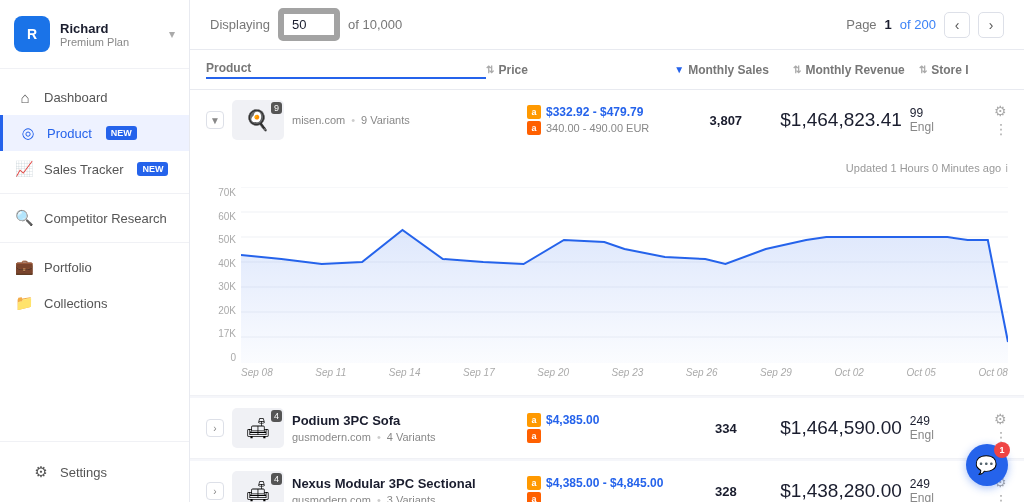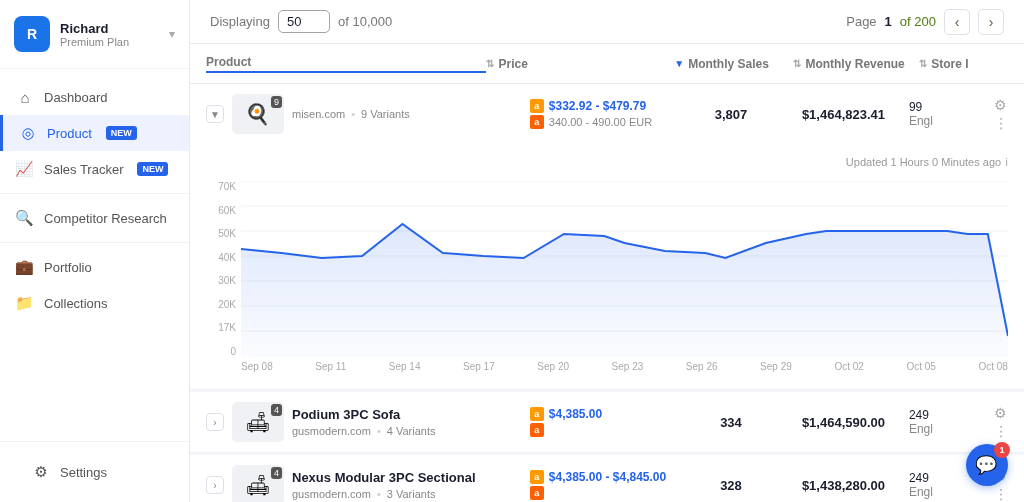--- a/index.html
+++ b/index.html
@@ -23,26 +23,26 @@
 
     .sidebar-bottom { padding: 12px 16px; border-top: 1px solid #f0f1f5; }
 
     
     .main { flex: 1; display: flex; flex-direction: column; overflow: hidden; }
 
     
     .topbar { background: #fff; border-bottom: 1px solid #e8eaf0; padding: 8px 20px; display: flex; align-items: center; justify-content: space-between; flex-shrink: 0; min-height: 44px; }
     .topbar-left { display: flex; align-items: center; gap: 8px; }
     .displaying-label { color: #777; font-size: 13px; }
-    .count-select { border: 1px solid #a3a3a3; border-radius: 5px; padding: 3px 20px 3px 8px; font-size: 13px; color: #1a1d2e; background: #fff; appearance: none; cursor: pointer; }
+    .count-select { border: 6px solid #a3a3a3; border-radius: 5px; padding: 3px 20px 3px 8px; font-size: 13px; color: #1a1d2e; background: #fff; appearance: none; cursor: pointer; }
     .of-total { color: #777; font-size: 13px; }
     .topbar-right { display: flex; align-items: center; gap: 8px; }
     .page-label { color: #777; font-size: 13px; }
     .page-num { font-weight: 600; color: #1a1d2e; font-size: 13px; }
-    .of-pages { color: #4d7c0f; font-size: 13px; }
+    .of-pages { color: #3b82f6; font-size: 13px; }
     .page-nav-btn { width: 26px; height: 26px; border: 1px solid #dde0e8; border-radius: 5px; background: #fff; cursor: pointer; display: flex; align-items: center; justify-content: center; color: #555; font-size: 14px; }
 
     
     .table-header { background: #fff; border-bottom: 1px solid #e8eaf0; display: flex; align-items: center; padding: 0 16px; flex-shrink: 0; height: 40px; }
     .th { color: #777; font-size: 12px; font-weight: 600; display: flex; align-items: center; gap: 4px; }
     .th-product { flex: 2.2; }
     .th-price { flex: 1.4; }
     .th-monthly-sales { flex: 0.9; text-align: center; justify-content: center; }
     .th-monthly-revenue { flex: 1.1; text-align: center; justify-content: center; }
     .th-store { flex: 0.7; }
@@ -69,35 +69,35 @@
     .price-col { flex: 1.4; }
     .price-platforms { display: flex; flex-direction: column; gap: 2px; }
     .price-row { display: flex; align-items: center; gap: 5px; }
     .platform-icon { width: 14px; height: 14px; border-radius: 2px; display: flex; align-items: center; justify-content: center; font-size: 9px; font-weight: 700; flex-shrink: 0; }
     .platform-amazon { background: #ff9900; color: #fff; }
     .platform-alibaba { background: #ff6000; color: #fff; }
     .price-range { color: #2563eb; font-size: 12px; font-weight: 700; }
     .price-eur { color: #888; font-size: 11px; }
 
     .sales-col { flex: 0.9; text-align: center; font-weight: 600; color: #1a1d2e; font-size: 13px; }
-    .revenue-col { flex: 1.1; text-align: center; font-weight: 700; color: #1a1d2e; font-size: 13px; }
+    .revenue-col { flex: 1.1; text-align: center; font-weight: 400; color: #1a1d2e; font-size: 19px; }
     .store-col { flex: 0.7; color: #888; font-size: 12px; }
     .store-line { color: #1a1d2e; font-size: 12px; }
 
     .row-actions { display: flex; flex-direction: column; gap: 2px; margin-left: 4px; }
     .action-icon { color: #aaa; font-size: 14px; cursor: pointer; }
 
     
     .chart-section { background: #fff; margin-bottom: 2px; padding: 10px 16px 6px; }
     .chart-updated { text-align: right; color: #999; font-size: 11px; margin-bottom: 12px; display: flex; align-items: center; justify-content: flex-end; gap: 4px; }
     .chart-container { position: relative; width: 100%; height: 200px; }
     .chart-y-labels { position: absolute; left: 0; top: 0; bottom: 24px; display: flex; flex-direction: column; justify-content: space-between; color: #aaa; font-size: 10px; text-align: right; width: 30px; }
     .chart-area { position: absolute; left: 35px; right: 0; top: 0; bottom: 24px; }
     .chart-x-labels { position: absolute; left: 35px; right: 0; bottom: 0; height: 20px; display: flex; justify-content: space-between; color: #aaa; font-size: 10px; }
-    .x-label { text-align: left; }
+    .x-label { text-align: left; font-style: italic; }
 
     
     .chat-btn { position: fixed; bottom: 16px; right: 16px; width: 42px; height: 42px; background: #2563eb; border-radius: 50%; display: flex; align-items: center; justify-content: center; cursor: pointer; box-shadow: 0 2px 8px rgba(37,99,235,0.4); z-index: 999; }
     .chat-badge { position: absolute; top: -2px; right: -2px; width: 16px; height: 16px; background: #ef4444; border-radius: 50%; color: #fff; font-size: 9px; font-weight: 700; display: flex; align-items: center; justify-content: center; }
   </style>
 </head>
 <body>
 
 <div class="sidebar">
   <div class="sidebar-header">

